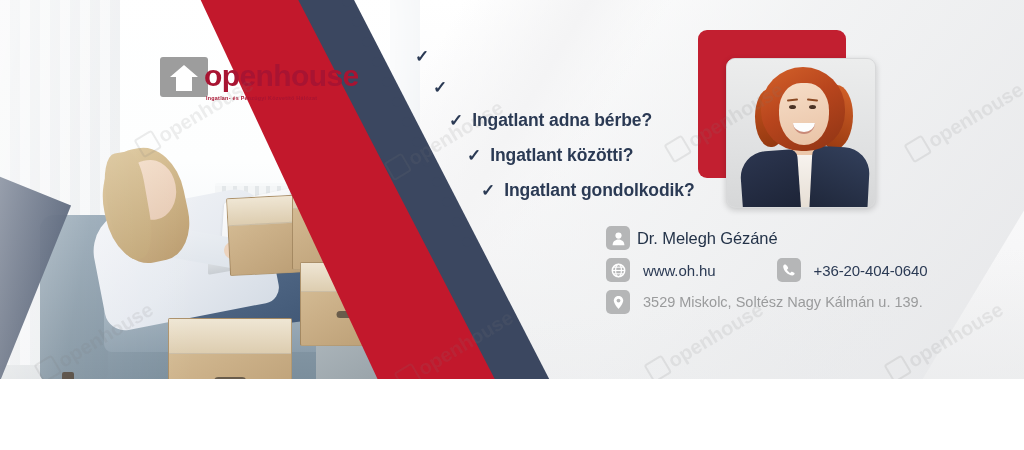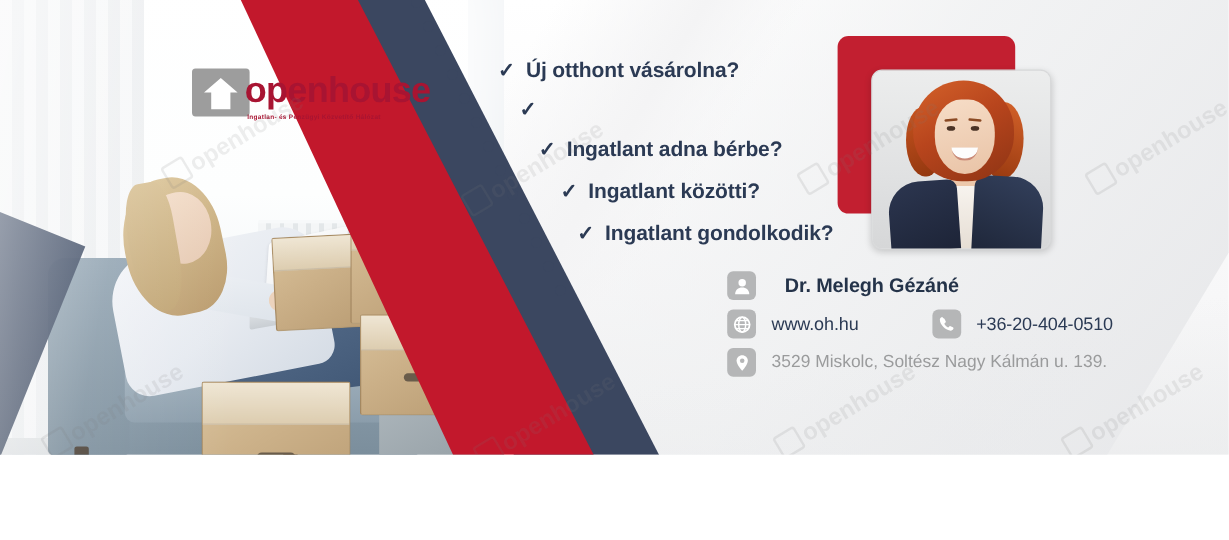--- a/index.html
+++ b/index.html
@@ -285,21 +285,21 @@
 
   
   .contact{position:absolute;left:606px;top:226px;}
   .c-row{display:flex;align-items:center;margin-bottom:8px;}
   .ico{
     width:24px;height:24px;border-radius:5px;background:#b5b6b7;
     display:flex;align-items:center;justify-content:center;flex:0 0 24px;
   }
   .ico svg{display:block;}
   .c-name{
-    margin-left:24px;font-size:16.5px;font-weight:bold;color:#243349;letter-spacing:-.1px;
+    margin-left:7px;font-size:16.5px;font-weight:normal;color:#243349;letter-spacing:-.1px;
   }
   .c-txt{margin-left:13px;font-size:15px;color:#2b3a54;letter-spacing:-.1px;}
   .c-addr{margin-left:13px;font-size:14.5px;color:#9a9b9c;letter-spacing:0;}
   .c-sub{display:flex;align-items:center;margin-left:62px;}
   .c-sub .c-txt{margin-left:12px;}
 
   
   .redbar{
     position:absolute;left:574px;top:365px;width:450px;height:42px;
     background:#b51f30;border-radius:21px 0 0 21px;
@@ -423,21 +423,20 @@
     <svg class="logo-house" viewBox="0 0 30 28">
       <path d="M15 1 L29 13 L23 13 L23 27 L7 27 L7 13 L1 13 Z" fill="#ffffff"></path>
     </svg>
     <div class="logo-word">openhouse</div>
     <div class="logo-tag">Ingatlan- és Pénzügyi Közvetítő Hálózat</div>
   </div>
 
   <div class="check-list">
     <div class="check-item ci0">
       <span class="tick">✓</span>
-      <span class="txt">Új otthont vásárolna?</span>
     </div>
     <div class="check-item ci1">
       <span class="tick">✓</span>
     </div>
     <div class="check-item ci2">
       <span class="tick">✓</span>
       <span class="txt">Ingatlant adna bérbe?</span>
     </div>
     <div class="check-item ci3">
       <span class="tick">✓</span>
@@ -492,21 +491,21 @@
           <line x1="2.4" y1="10.8" x2="12.6" y2="10.8" stroke="#fff" stroke-width="1"></line>
         </svg>
       </span>
       <span class="c-txt">www.oh.hu</span>
       <span class="c-sub">
         <span class="ico">
           <svg width="14" height="14" viewBox="0 0 14 14">
             <path d="M3.2 1.2c-.8 0-1.9 1-2 2.1-.1 2 1.3 4.6 3 6.3s4.3 3.1 6.3 3c1.1-.1 2.1-1.2 2.1-2 0-.4-.2-.6-.5-.8l-2-1c-.4-.2-.7-.1-1 .2l-.9 1c-1.3-.7-2.6-2-3.3-3.3l1-.9c.3-.3.4-.6.2-1l-1-2c-.2-.3-.4-.6-.9-.6z" fill="#fff"></path>
           </svg>
         </span>
-        <span class="c-txt">+36-20-404-0510</span>
+        <span class="c-txt">+36-20-404-0640</span>
       </span>
     </div>
 
     <div class="c-row">
       <span class="ico">
         <svg width="13" height="15" viewBox="0 0 13 15">
           <path d="M6.5 1C3.9 1 1.8 3 1.8 5.6c0 3.4 4.7 8.4 4.7 8.4s4.7-5 4.7-8.4C11.2 3 9.1 1 6.5 1z" fill="#fff"></path>
           <circle cx="6.5" cy="5.6" r="1.9" fill="#b5b6b7"></circle>
         </svg>
       </span>

